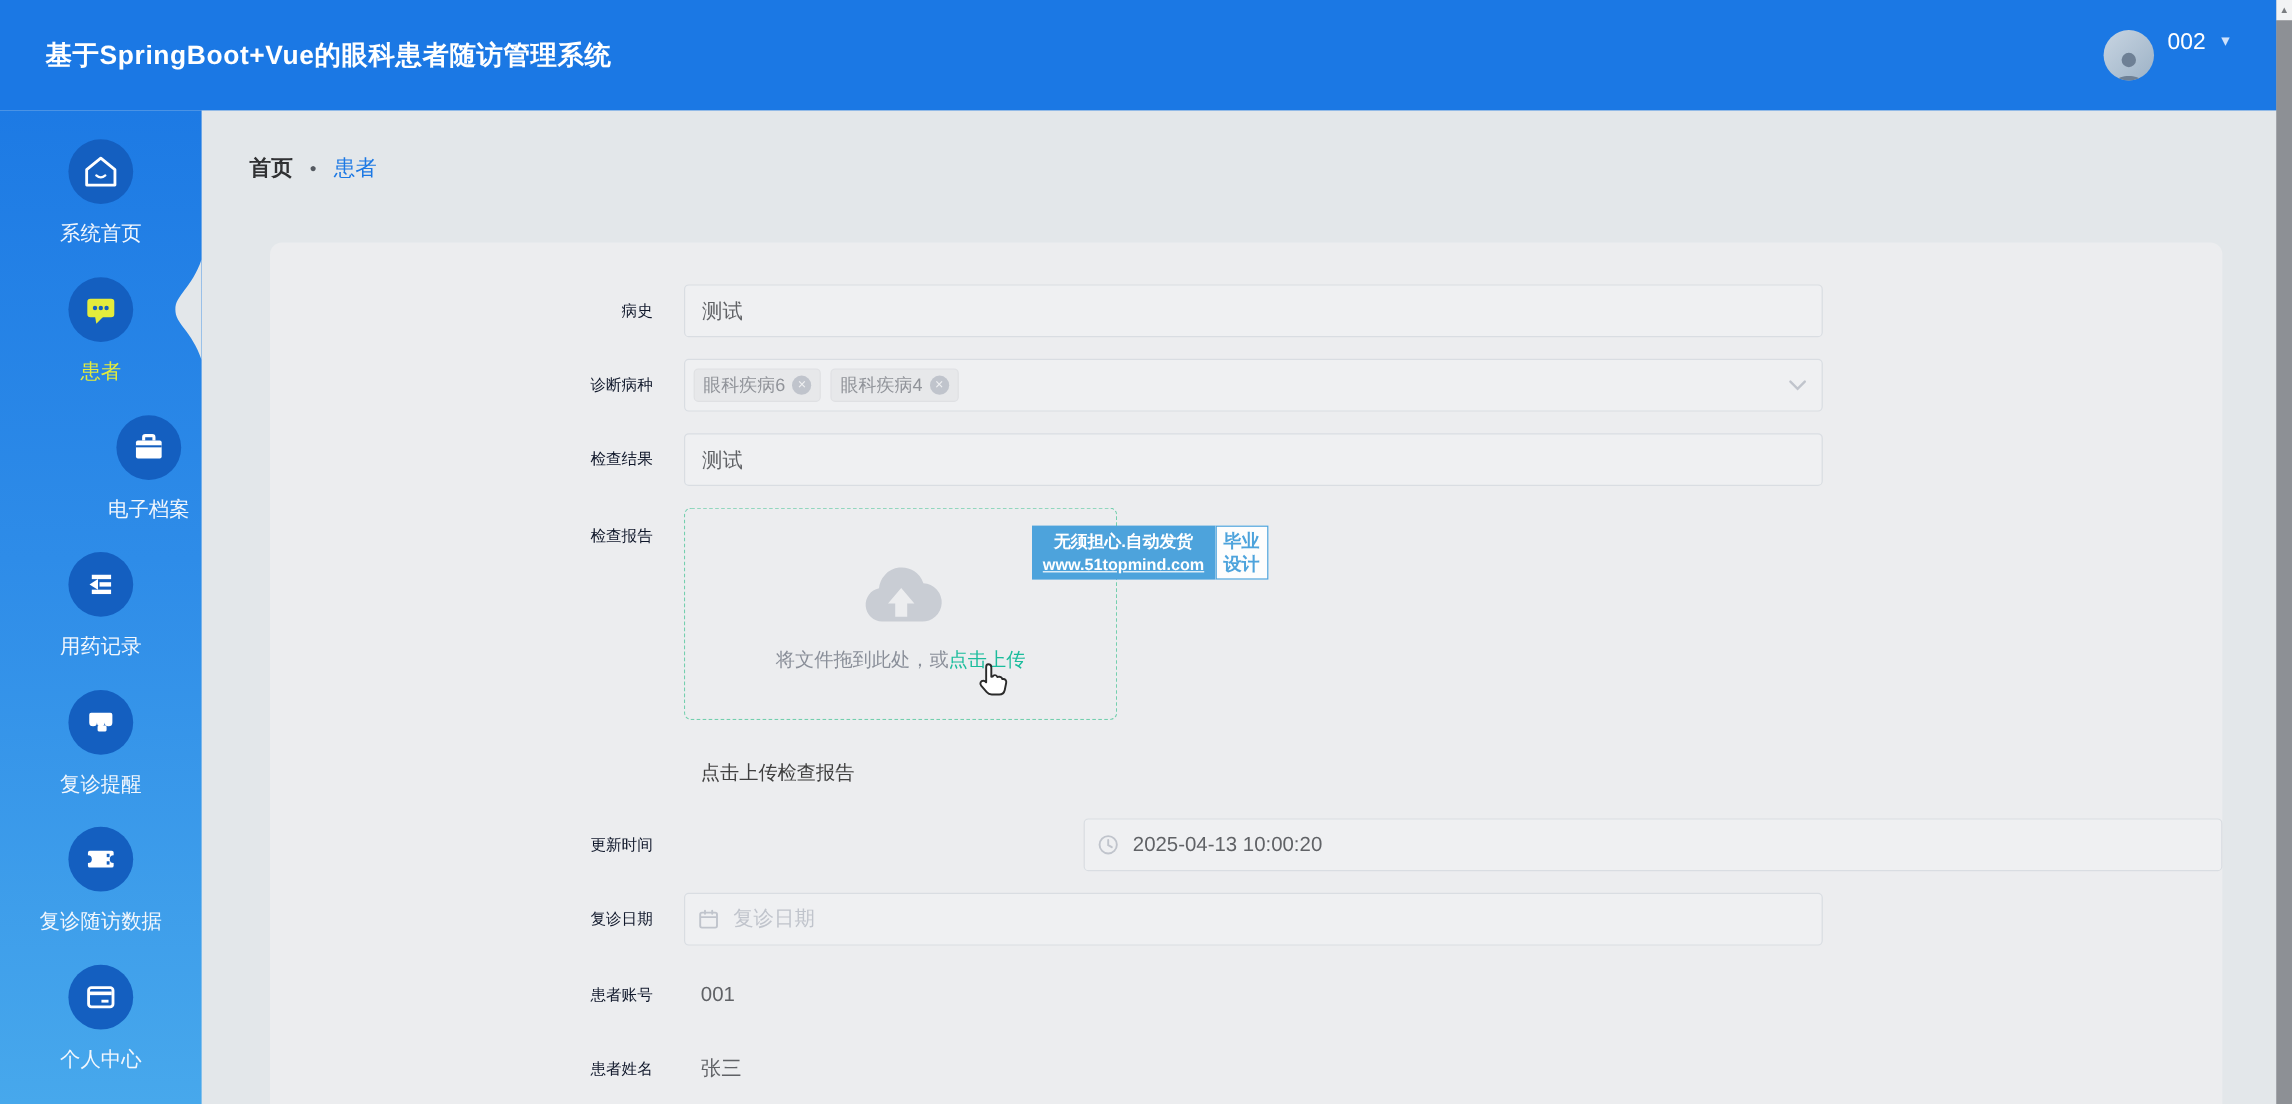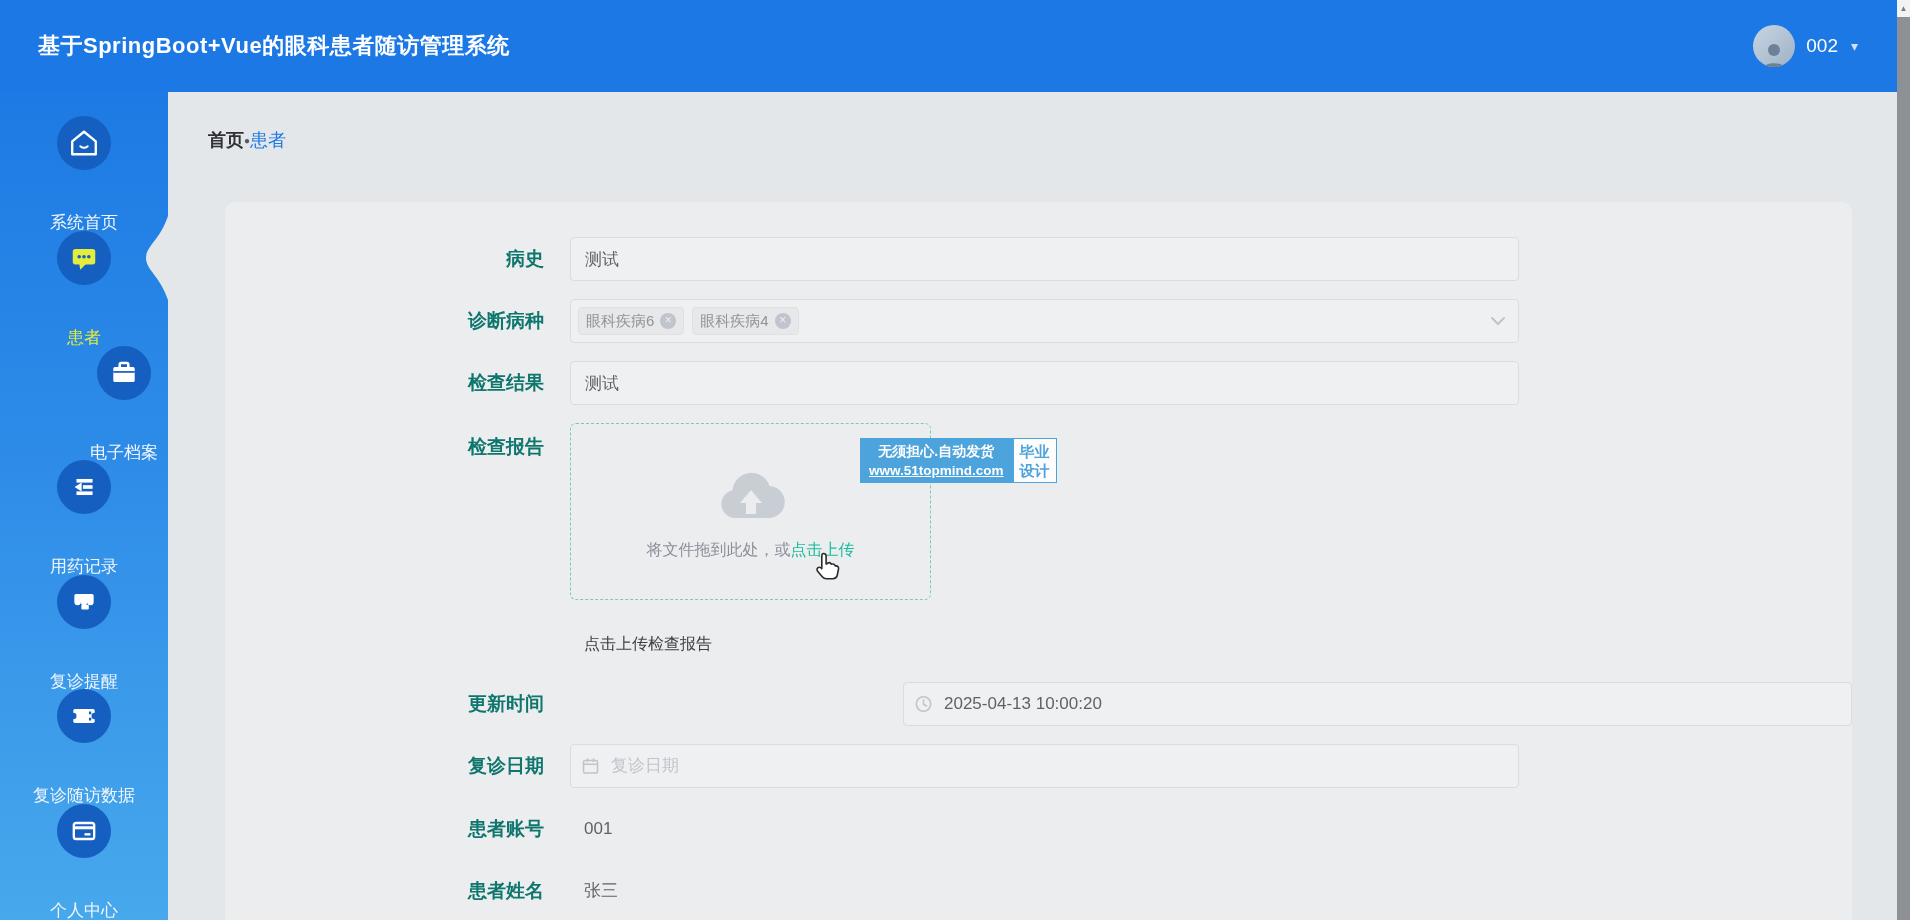--- a/index.html
+++ b/index.html
@@ -3,51 +3,51 @@
 <meta charset="utf-8">
 <style>
   * { margin:0; padding:0; box-sizing:border-box; }
   html,body { width:1910px; height:920px; overflow:hidden; }
   body { font-family:"Liberation Sans","DejaVu Sans",sans-serif; background:#e3e7ea; position:relative; }
 
   
   .header { position:absolute; top:0; left:0; width:1910px; height:92px; background:#1b78e4;
             display:flex; align-items:center; justify-content:space-between; padding:0 52px 0 38px; z-index:5; }
   .header-title { color:#ffffff; font-size:22px; font-weight:bold; letter-spacing:0.5px; }
-  .header-user { display:flex; align-items:center; gap:11px; }
+  .header-user { display:flex; align-items:flex-start; gap:11px; }
   .avatar { width:42px; height:42px; border-radius:50%; background:linear-gradient(135deg,#c8d5e2 0%,#9db2c6 100%);
             position:relative; overflow:hidden; flex:0 0 auto; }
   .avatar svg { position:absolute; bottom:-3px; left:50%; transform:translateX(-50%); }
   .username { color:#ffffff; font-size:19px; }
   .caret { color:#cfe2fb; font-size:14px; margin-left:2px; }
 
   
   .scrollbar { position:absolute; top:0; right:0; width:13px; height:920px; background:#aeb0b3; z-index:20; }
   .scroll-btn { height:17px; background:#f2f3f4; color:#7a7d80; font-size:8px; text-align:center; line-height:17px; }
   .scroll-thumb { position:absolute; top:17px; left:0; width:13px; bottom:0; background:#8d9095; }
 
   
   .sidebar { position:absolute; top:92px; left:0; width:168px; height:828px;
              background:linear-gradient(180deg,#1d7ae4 0%,#2e8ce8 45%,#47a8ec 100%); z-index:4; }
-  .side-item { position:absolute; left:0; width:168px; display:flex; flex-direction:column; align-items:center; cursor:pointer;gap:28px; }
+  .side-item { position:absolute; left:0; width:168px; display:flex; flex-direction:column; align-items:center; cursor:pointer; }
   .icon-circle { width:54px; height:54px; border-radius:50%; background:#145fc0; display:flex; align-items:center; justify-content:center; }
   .side-label { margin-top:13px; color:#f2f7fd; font-size:17px; }
   .side-item.active .side-label { color:#e4ec3c; }
   .notch { position:absolute; right:0; top:124px; width:22px; height:84px; }
 
   
-  .breadcrumb { position:absolute; top:128px; left:208px; display:flex; align-items:center; gap:0; font-size:18px; }
+  .breadcrumb { position:absolute; top:128px; left:208px; display:flex; align-items:center; gap:14px; font-size:18px; }
   .crumb-home { color:#303133; font-weight:bold; }
   .crumb-dot { color:#555a61; font-size:10px; }
   .crumb-current { color:#1b78e4; cursor:pointer; }
 
   
   .card { position:absolute; left:225px; top:202px; width:1627px; height:760px; background:#ecedef; border-radius:10px; }
   .row { position:absolute; left:0; width:100%; display:flex; }
-  .f-label { width:332px; flex:0 0 332px; text-align:right; padding-right:13px; color:#0f766e; font-size:19px; line-height:44px;font-weight:bold; }
+  .f-label { width:332px; flex:0 0 332px; text-align:right; padding-right:13px; color:#0f172a; font-size:13px; line-height:44px; }
   .f-control { margin-left:13px; }
   .input-box { width:949px; height:44px; background:#eff0f2; border:1px solid #d9dde2; border-radius:4px;
                font-size:17px; color:#606266; padding:0 14px; outline:none; font-family:inherit; }
   .input-box::placeholder { color:#c0c4cc; }
   .iconed { padding-left:40px; }
   .input-wrap { position:relative; }
   .input-ico { position:absolute; left:12px; top:50%; transform:translateY(-50%); color:#c0c4cc; }
 
   
   .select-box { width:949px; height:44px; background:#eff0f2; border:1px solid #d9dde2; border-radius:4px;

